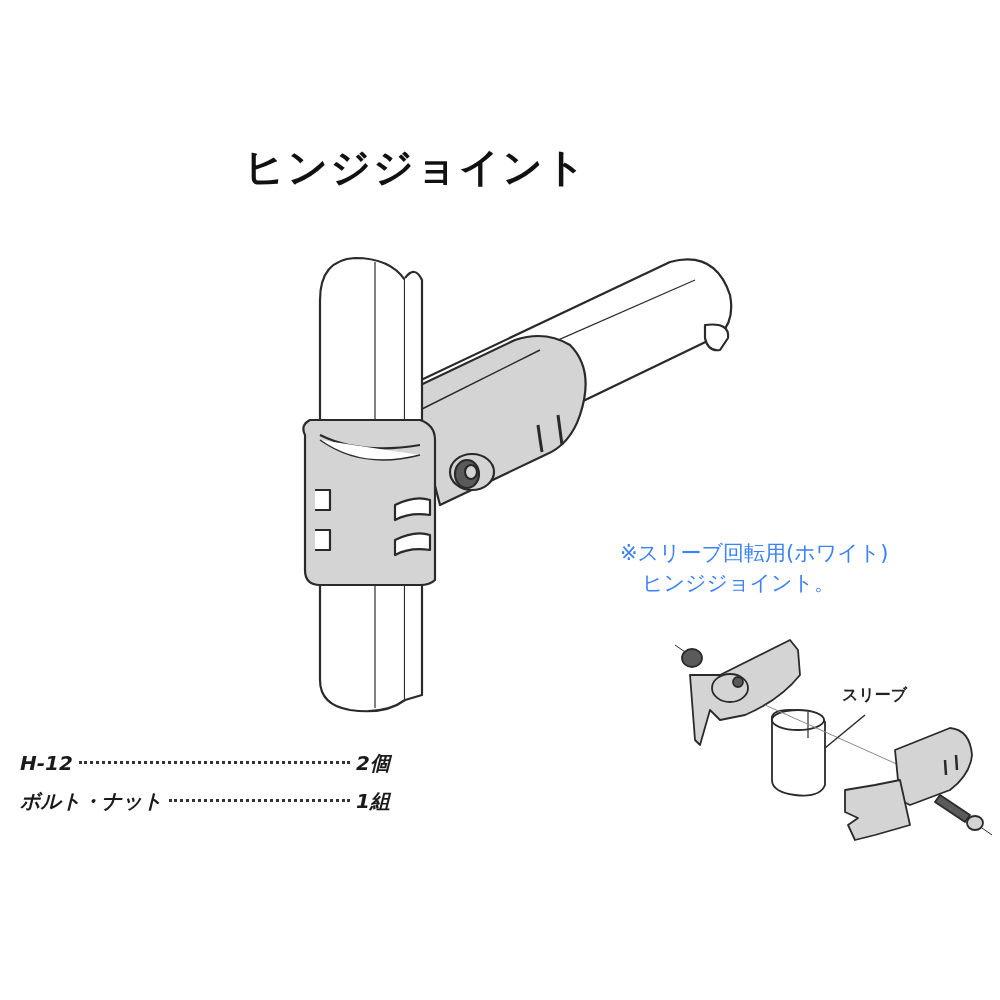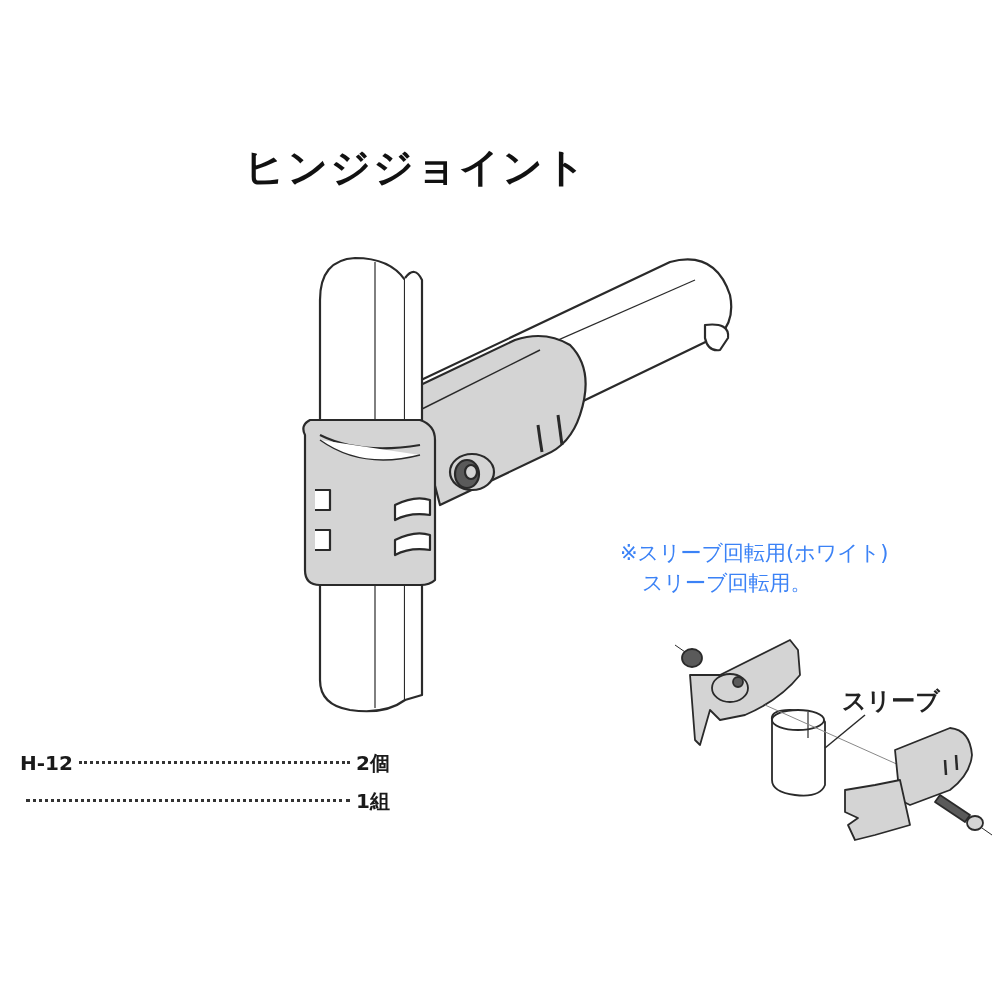--- a/index.html
+++ b/index.html
@@ -4,23 +4,23 @@
 <style>
   html, body { margin: 0; padding: 0; background: #ffffff; }
   body { width: 1000px; height: 1000px; position: relative; overflow: hidden;
          font-family: "DejaVu Sans", "Liberation Sans", sans-serif; color: #1a1a1a; }
   .title { position: absolute; left: 0; width: 832px; top: 140px; text-align: center;
            font-size: 40px; font-weight: bold; letter-spacing: 2px; color: #111; }
   .main-illus { position: absolute; left: 290px; top: 240px; width: 460px; height: 480px; }
   .note { position: absolute; left: 620px; top: 538px; font-size: 21px; line-height: 30px; color: #3b82f6; }
   .note .l2 { padding-left: 22px; }
   .sub-illus { position: absolute; left: 660px; top: 630px; width: 340px; height: 220px; }
-  .sleeve-label { position: absolute; left: 842px; top: 685px; font-size: 24px; font-weight: bold; color: #222; }
+  .sleeve-label { position: absolute; left: 842px; top: 685px; font-size: 16px; font-weight: bold; color: #222; }
   .parts { position: absolute; left: 20px; top: 744px; width: 370px; font-size: 20px; line-height: 38px; }
-  .part-row { display: flex; align-items: baseline; }
+  .part-row { display: flex; align-items: baseline; font-style: italic; }
   .part-name { white-space: nowrap; font-weight: bold; }
   .part-dots { flex: 1; border-bottom: 3px dotted #333; margin: 0 6px; transform: translateY(-6px); }
   .part-qty { white-space: nowrap; font-weight: bold; }
 </style>
 </head>
 <body>
 
 <div class="title">ヒンジジョイント</div>
 
 <svg class="main-illus" viewBox="0 0 460 480">
@@ -48,21 +48,21 @@
     <path d="M30 200 Q72 230 130 215" fill="#fff" stroke-width="1.4"></path>
     <path d="M25 250 L40 250 L40 270 L25 270" fill="#fff"></path>
     <path d="M25 290 L40 290 L40 310 L25 310" fill="#fff"></path>
     <path d="M105 265 Q125 255 140 260 L140 275 Q120 272 105 280 Z" fill="#fff"></path>
     <path d="M105 300 Q125 290 140 295 L140 310 Q120 307 105 315 Z" fill="#fff"></path>
   </g>
 </svg>
 
 <div class="note">
   <div>※スリーブ回転用(ホワイト)</div>
-  <div class="l2">スリーブ回転用。</div>
+  <div class="l2">ヒンジジョイント。</div>
 </div>
 
 <svg class="sub-illus" viewBox="0 0 340 220">
   <g stroke="#2a2a2a" stroke-width="1.8" fill="#d4d4d4" stroke-linejoin="round">
 
     <line x1="15" y1="15" x2="28" y2="24" stroke-width="1"></line>
     <ellipse cx="32" cy="28" rx="10" ry="9" fill="#5a5a5a"></ellipse>
 
     <path d="M30 45 L45 45 L60 45 L130 10 L138 20 L140 45 Q120 70 85 85 L60 90 L50 80 L40 115 L35 110 Z"></path>
     <ellipse cx="70" cy="58" rx="18" ry="14" fill="#d4d4d4"></ellipse>
@@ -88,16 +88,17 @@
 </svg>
 <div class="sleeve-label">スリーブ</div>
 
 <div class="parts">
   <div class="part-row">
     <span class="part-name">H-12</span>
     <span class="part-dots"></span>
     <span class="part-qty">2個</span>
   </div>
   <div class="part-row">
+    <span class="part-name">ボルト・ナット</span>
     <span class="part-dots"></span>
     <span class="part-qty">1組</span>
   </div>
 </div>
 
 </body></html>

